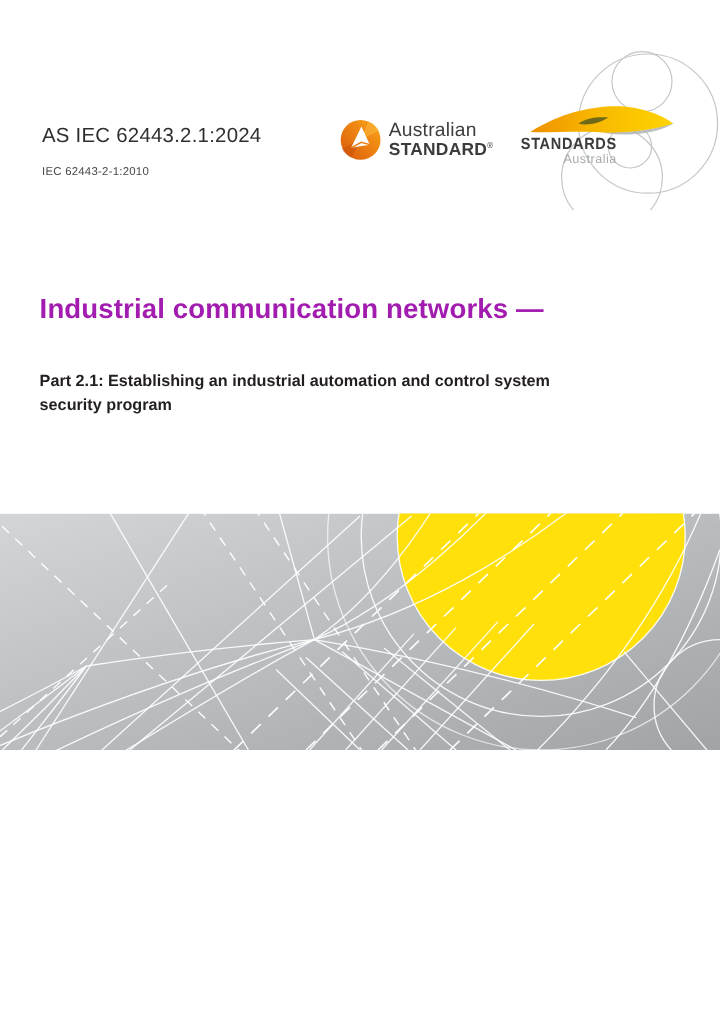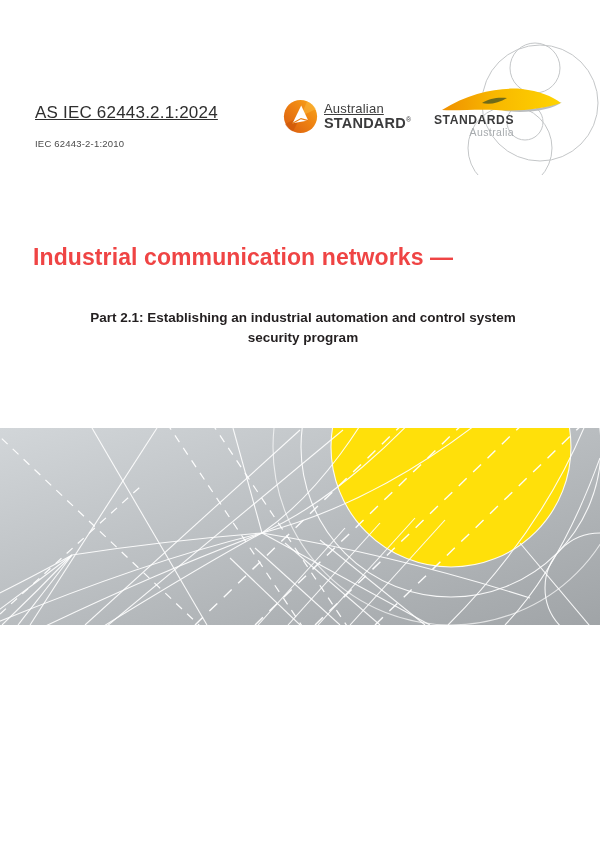--- a/index.html
+++ b/index.html
@@ -2,35 +2,35 @@
 <html><head>
 <meta charset="utf-8">
 <style>
   html,body{margin:0;padding:0;background:#fff;}
   #page{
     position:relative;width:600px;height:849px;background:#ffffff;overflow:hidden;
     font-family:"Liberation Sans", sans-serif;color:#231f20;
   }
   
   .doc-codes{position:absolute;left:35px;top:103px;}
-  .doc-codes .code-main{font-size:17px;font-weight:400;color:#2f2f2f;letter-spacing:.2px;line-height:19px;text-decoration:underline;}
+  .doc-codes .code-main{font-size:17px;font-weight:400;color:#2f2f2f;letter-spacing:.2px;line-height:19px;}
   .doc-codes .code-sub{font-size:9.5px;color:#4a4a4a;margin-top:16px;letter-spacing:.2px;}
   
   .as-logo{position:absolute;left:283px;top:99px;display:flex;align-items:center;}
   .as-logo .ball{width:35px;height:35px;display:block;}
   .as-logo .wordmark{margin-left:6px;line-height:1;}
-  .as-logo .wm-top{font-size:13px;color:#3d3d3d;letter-spacing:.2px;text-decoration:underline;}
+  .as-logo .wm-top{font-size:16px;color:#3d3d3d;letter-spacing:.2px;}
   .as-logo .wm-bottom{font-size:14.5px;font-weight:700;color:#3b3b3c;letter-spacing:.2px;margin-top:1px;}
   .as-logo .reg{font-size:7px;vertical-align:super;font-weight:400;}
   
   .sa-logo{position:absolute;left:425px;top:40px;width:175px;height:135px;}
   
   .title-block{position:absolute;left:33px;top:243px;width:540px;}
-  .title-block h1{margin:0;font-size:23px;line-height:29px;font-weight:700;color:#ef4444;letter-spacing:.1px;}
-  .subtitle{position:absolute;left:33px;top:308px;width:540px;font-size:13.5px;line-height:20px;font-weight:700;color:#231f20;text-align:center;}
+  .title-block h1{margin:0;font-size:23px;line-height:29px;font-weight:700;color:#a21caf;letter-spacing:.1px;}
+  .subtitle{position:absolute;left:33px;top:308px;width:540px;font-size:13.5px;line-height:20px;font-weight:700;color:#231f20;}
   
   .banner{position:absolute;left:0;top:428px;width:600px;height:197px;}
   .banner svg{display:block;}
 </style>
 </head>
 <body>
 
 <div id="page">
 
   <div class="doc-codes">

